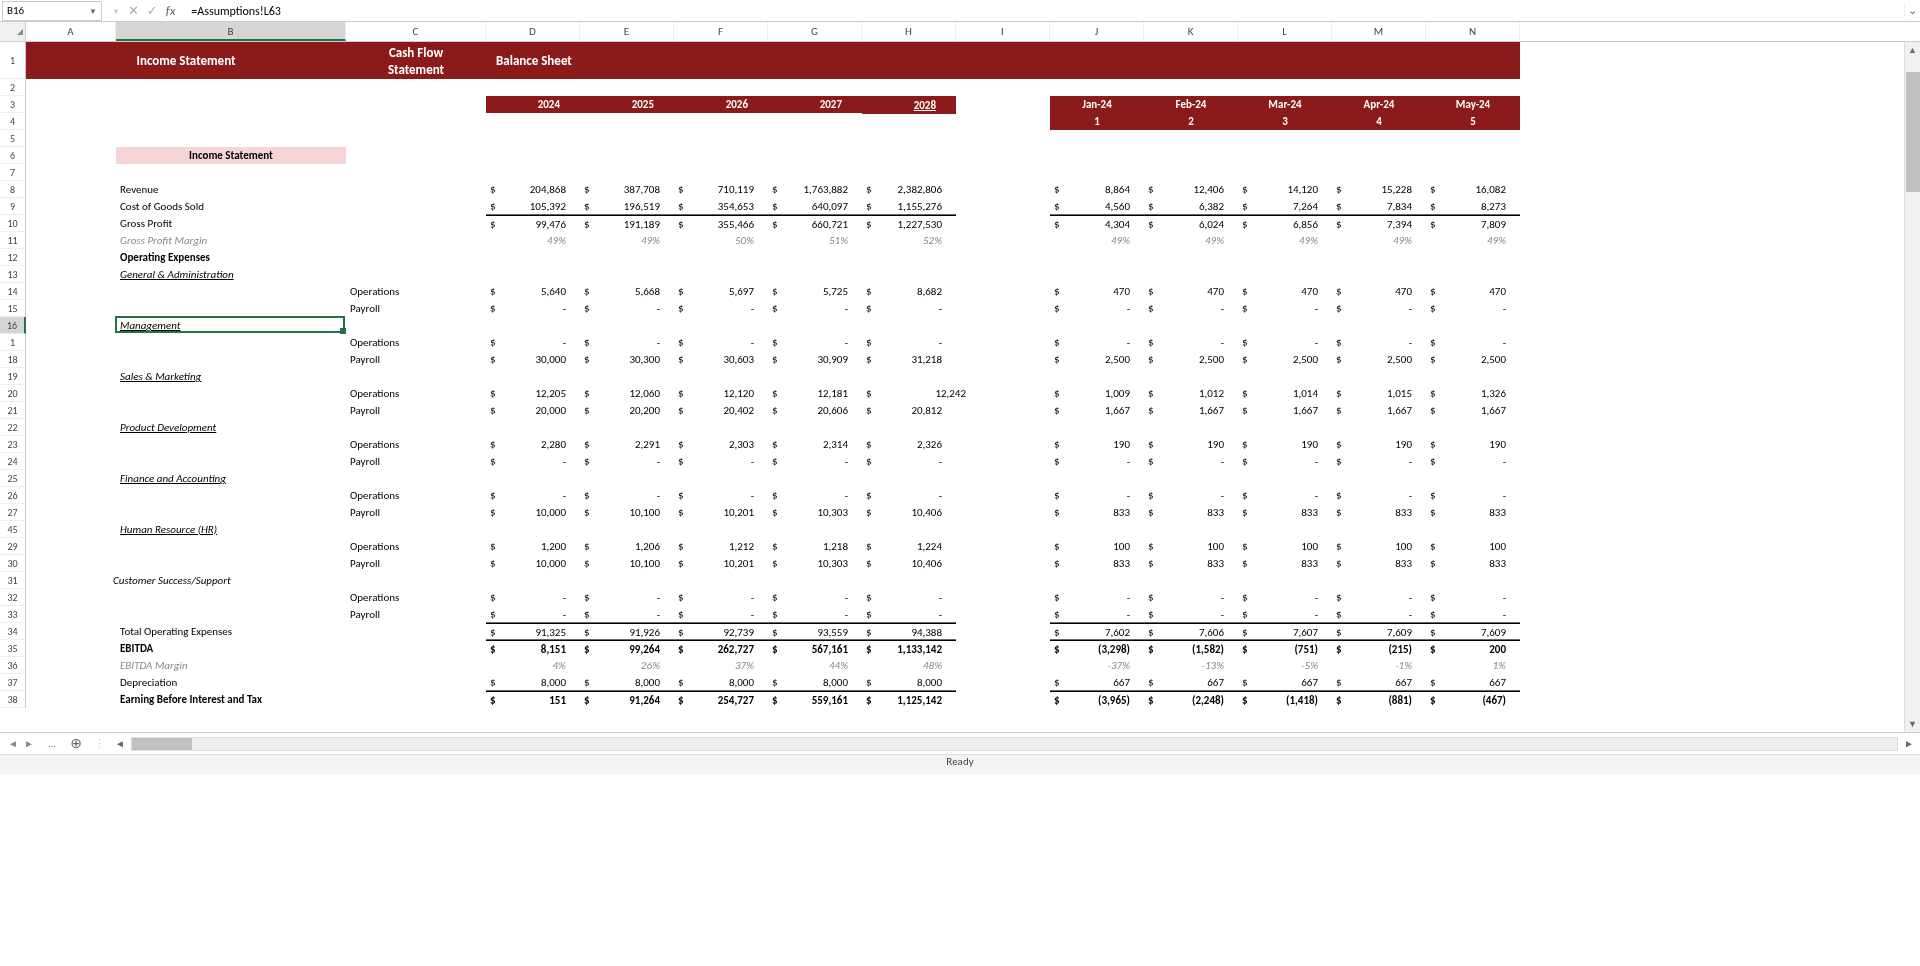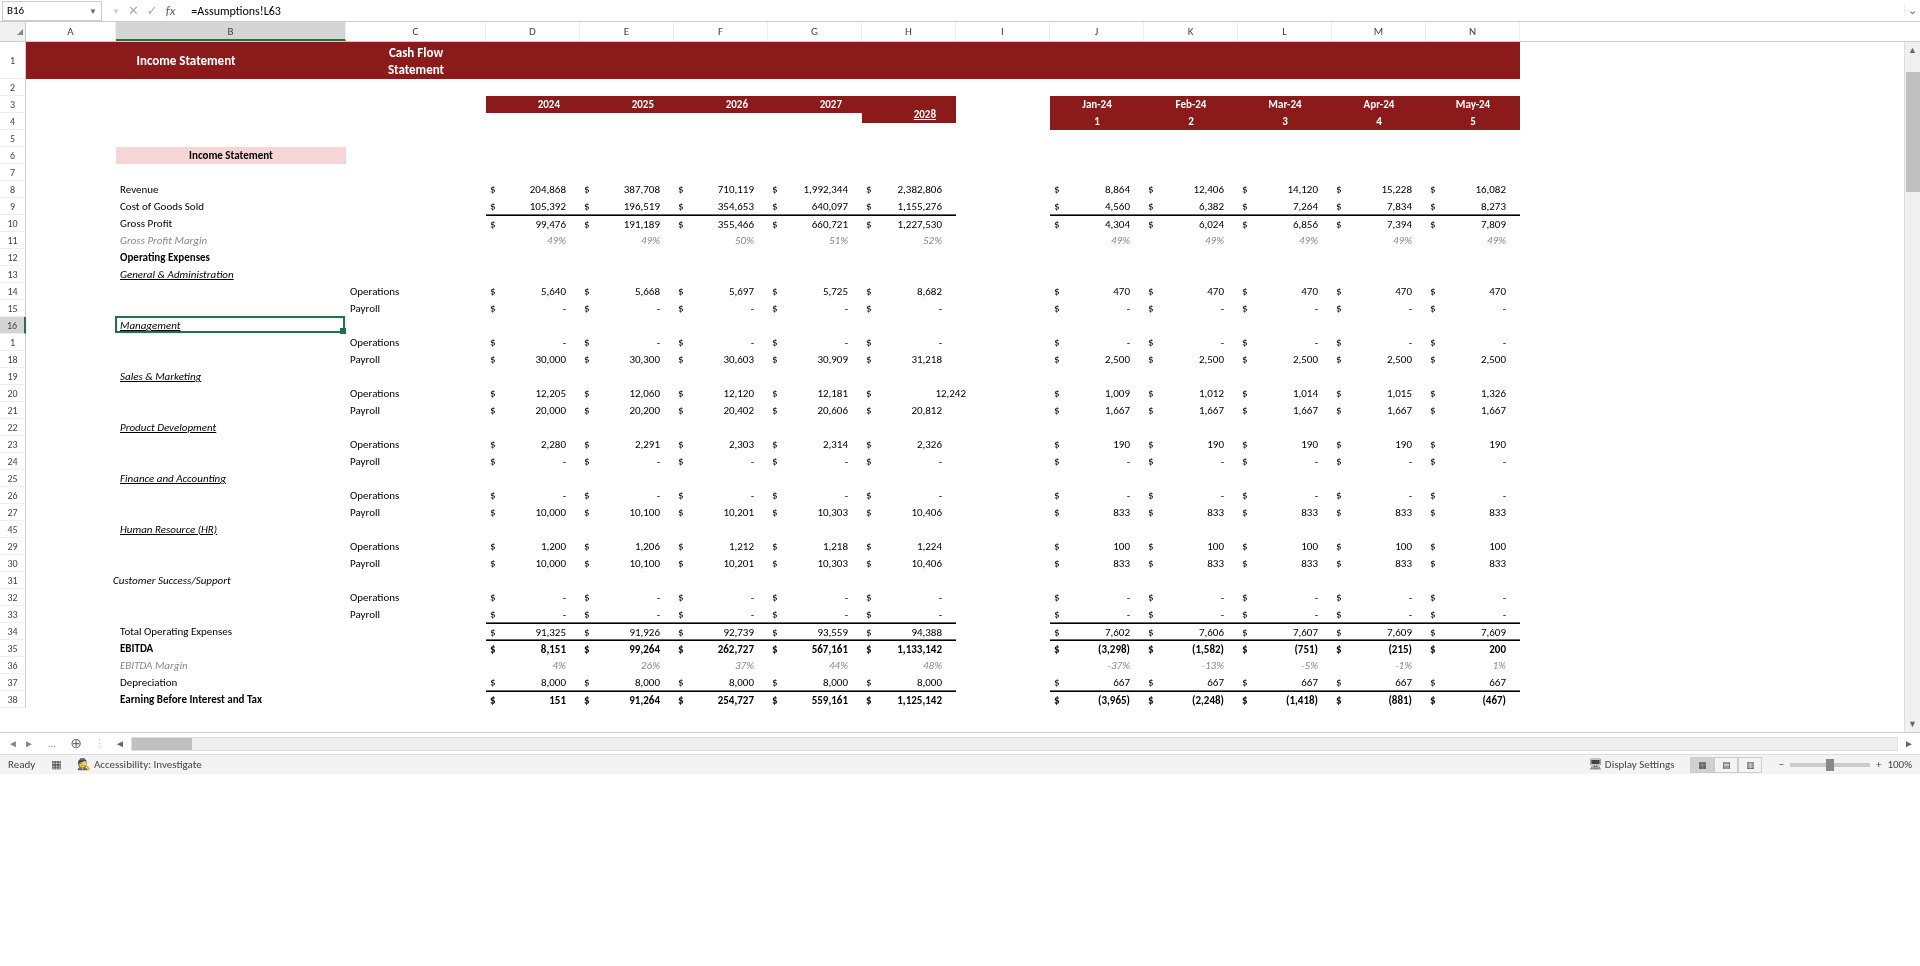--- a/index.html
+++ b/index.html
@@ -51,21 +51,21 @@
   .sheet-nav { display: flex; padding: 0 8px; gap: 6px; color: #888; font-size: 10px; align-items: center;}
   .sheet-tabs { display: flex; align-items: flex-end; height: 22px; }
   .sheet-tab { padding: 3px 12px; border: 1px solid #ccc; border-bottom: none; background: #fff; font-size: 11px; margin-right: -1px; color: #444;}
   .sheet-tab.active { background: #fff; border-bottom: 2px solid #217346; color: #217346; font-weight: bold; }
   .sheet-add { padding: 0 8px; color: #666; font-size: 14px;}
   .hscroll-area { flex:1; display:flex; align-items:center; padding: 0 4px; gap:4px;}
   .hscroll-arrow { font-size:10px; color:#666; padding: 0 2px;}
   .hscroll-track { flex:1; height:14px; background:#f0f0f0; position:relative; border:1px solid #ddd;}
   .hscroll-thumb { position:absolute; left:0; top:0; width:60px; height:12px; background:#c0c0c0;}
   
-  .status-bar { display: flex; align-items: center; height: 20px; background: #f3f3f3; border-top: 1px solid #ddd; font-size: 11px; color: #444; padding: 0 8px; gap: 16px; }
+  .status-bar { display: flex; align-items: center; height: 20px; background: #f3f3f3; border-top: 1px solid #ddd; font-size: 11px; color: #444; padding: 0 8px; gap: 16px; flex-direction: column; }
   .status-bar .spacer { flex: 1; }
   .view-btns { display: flex; gap: 0; }
   .view-btn { width: 24px; height: 16px; border: 1px solid #ccc; display:flex; align-items:center; justify-content:center; font-size:9px;}
   .view-btn.active { background: #d0d0d0; }
   .zoom { display: flex; align-items: center; gap: 6px; }
   .zoom-slider { width: 80px; height: 4px; background: #ccc; position: relative; }
   .zoom-thumb { position: absolute; width: 8px; height: 12px; background: #888; left: 36px; top: -4px; }
 </style>
 </head>
 <body>
@@ -140,47 +140,48 @@
       <div class="row-h">34</div>
       <div class="row-h">35</div>
       <div class="row-h">36</div>
       <div class="row-h">37</div>
       <div class="row-h">38</div>
     </div>
   <div class="cells" id="cells">
       <div class="cell" style="left: 0px; top: 0px; height: 37px; width: 1494px; background: rgb(139, 26, 26);"></div>
       <div class="cell " style="left: 0px; top: 0px; width: 320px; height: 37px; line-height: 37px; color: rgb(255, 255, 255); font-weight: bold; text-align: center; font-size: 13px;">Income Statement</div>
       <div class="cell " style="left: 320px; top: 0px; width: 140px; height: 37px; line-height: 17px; color: rgb(255, 255, 255); font-weight: bold; text-align: center; font-size: 13px; white-space: normal; display: flex; align-items: center; justify-content: center;">Cash Flow<br>Statement</div>
+      <div class="cell " style="left: 460px; top: 0px; width: 470px; height: 37px; line-height: 37px; color: rgb(255, 255, 255); font-weight: bold; text-align: left; padding-left: 10px; font-size: 13px;">Balance Sheet</div>
       <div class="cell hdr" style="left: 460px; top: 54px; width: 470px; height: 17px;"></div>
       <div class="cell hdr num" style="left: 460px; top: 54px; width: 94px; text-align: right; padding-right: 20px;">2024</div>
       <div class="cell hdr num" style="left: 554px; top: 54px; width: 94px; text-align: right; padding-right: 20px;">2025</div>
       <div class="cell hdr num" style="left: 648px; top: 54px; width: 94px; text-align: right; padding-right: 20px;">2026</div>
       <div class="cell hdr num" style="left: 742px; top: 54px; width: 94px; text-align: right; padding-right: 20px;">2027</div>
-      <div class="cell hdr num" style="left: 836px; top: 64px; width: 94px; text-align: right; padding-right: 20px; text-decoration: underline;">2028</div>
+      <div class="cell hdr num" style="left: 836px; top: 55px; width: 94px; text-align: right; padding-right: 20px; text-decoration: underline;">2028</div>
       <div class="cell hdr" style="left: 1024px; top: 54px; width: 470px; height: 34px;"></div>
       <div class="cell hdr" style="left: 1024px; top: 54px; width: 94px; text-align: center;">Jan-24</div>
       <div class="cell hdr" style="left: 1118px; top: 54px; width: 94px; text-align: center;">Feb-24</div>
       <div class="cell hdr" style="left: 1212px; top: 54px; width: 94px; text-align: center;">Mar-24</div>
       <div class="cell hdr" style="left: 1306px; top: 54px; width: 94px; text-align: center;">Apr-24</div>
       <div class="cell hdr" style="left: 1400px; top: 54px; width: 94px; text-align: center;">May-24</div>
       <div class="cell hdr" style="left: 1024px; top: 71px; width: 94px; text-align: center;">1</div>
       <div class="cell hdr" style="left: 1118px; top: 71px; width: 94px; text-align: center;">2</div>
       <div class="cell hdr" style="left: 1212px; top: 71px; width: 94px; text-align: center;">3</div>
       <div class="cell hdr" style="left: 1306px; top: 71px; width: 94px; text-align: center;">4</div>
       <div class="cell hdr" style="left: 1400px; top: 71px; width: 94px; text-align: center;">5</div>
       <div class="cell ish" style="left: 90px; top: 105px; width: 230px; height: 17px;">Income Statement</div>
       <div class="cell " style="left: 90px; top: 139px; width: 230px;">Revenue</div>
       <div class="cell " style="left: 460px; top: 139px; width: 14px; text-align: left;">$</div>
       <div class="cell num " style="left: 460px; top: 139px; width: 94px; padding-right: 14px;">204,868</div>
       <div class="cell " style="left: 554px; top: 139px; width: 14px; text-align: left;">$</div>
       <div class="cell num " style="left: 554px; top: 139px; width: 94px; padding-right: 14px;">387,708</div>
       <div class="cell " style="left: 648px; top: 139px; width: 14px; text-align: left;">$</div>
       <div class="cell num " style="left: 648px; top: 139px; width: 94px; padding-right: 14px;">710,119</div>
       <div class="cell " style="left: 742px; top: 139px; width: 14px; text-align: left;">$</div>
-      <div class="cell num " style="left: 742px; top: 139px; width: 94px; padding-right: 14px;">1,992,344</div>
+      <div class="cell num " style="left: 742px; top: 139px; width: 94px; padding-right: 14px;">1,763,882</div>
       <div class="cell " style="left: 836px; top: 139px; width: 14px; text-align: left;">$</div>
       <div class="cell num " style="left: 836px; top: 139px; width: 94px; padding-right: 14px;">2,382,806</div>
       <div class="cell " style="left: 1024px; top: 139px; width: 14px; text-align: left;">$</div>
       <div class="cell num " style="left: 1024px; top: 139px; width: 94px; padding-right: 14px;">8,864</div>
       <div class="cell " style="left: 1118px; top: 139px; width: 14px; text-align: left;">$</div>
       <div class="cell num " style="left: 1118px; top: 139px; width: 94px; padding-right: 14px;">12,406</div>
       <div class="cell " style="left: 1212px; top: 139px; width: 14px; text-align: left;">$</div>
       <div class="cell num " style="left: 1212px; top: 139px; width: 94px; padding-right: 14px;">14,120</div>
       <div class="cell " style="left: 1306px; top: 139px; width: 14px; text-align: left;">$</div>
       <div class="cell num " style="left: 1306px; top: 139px; width: 94px; padding-right: 14px;">15,228</div>

